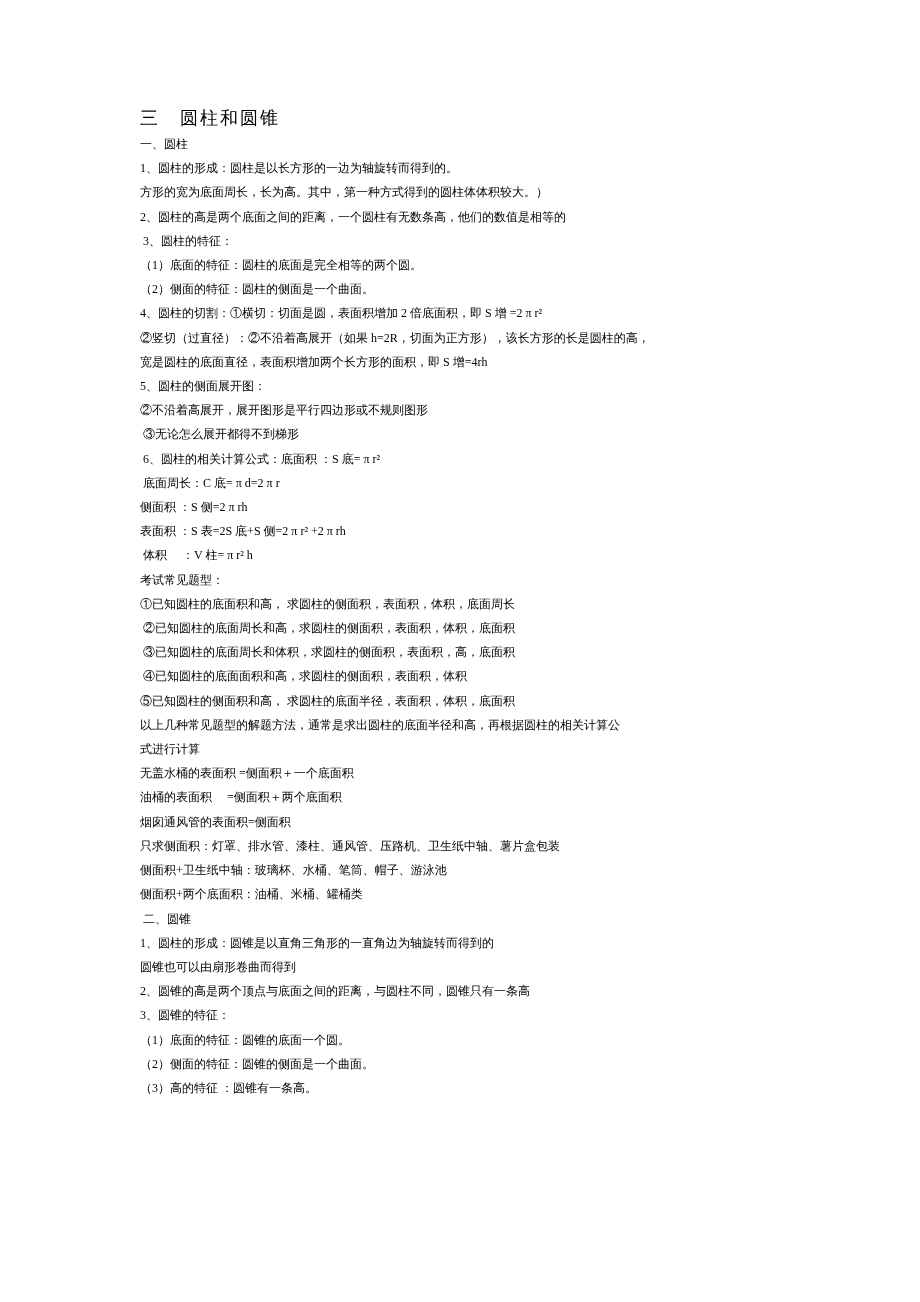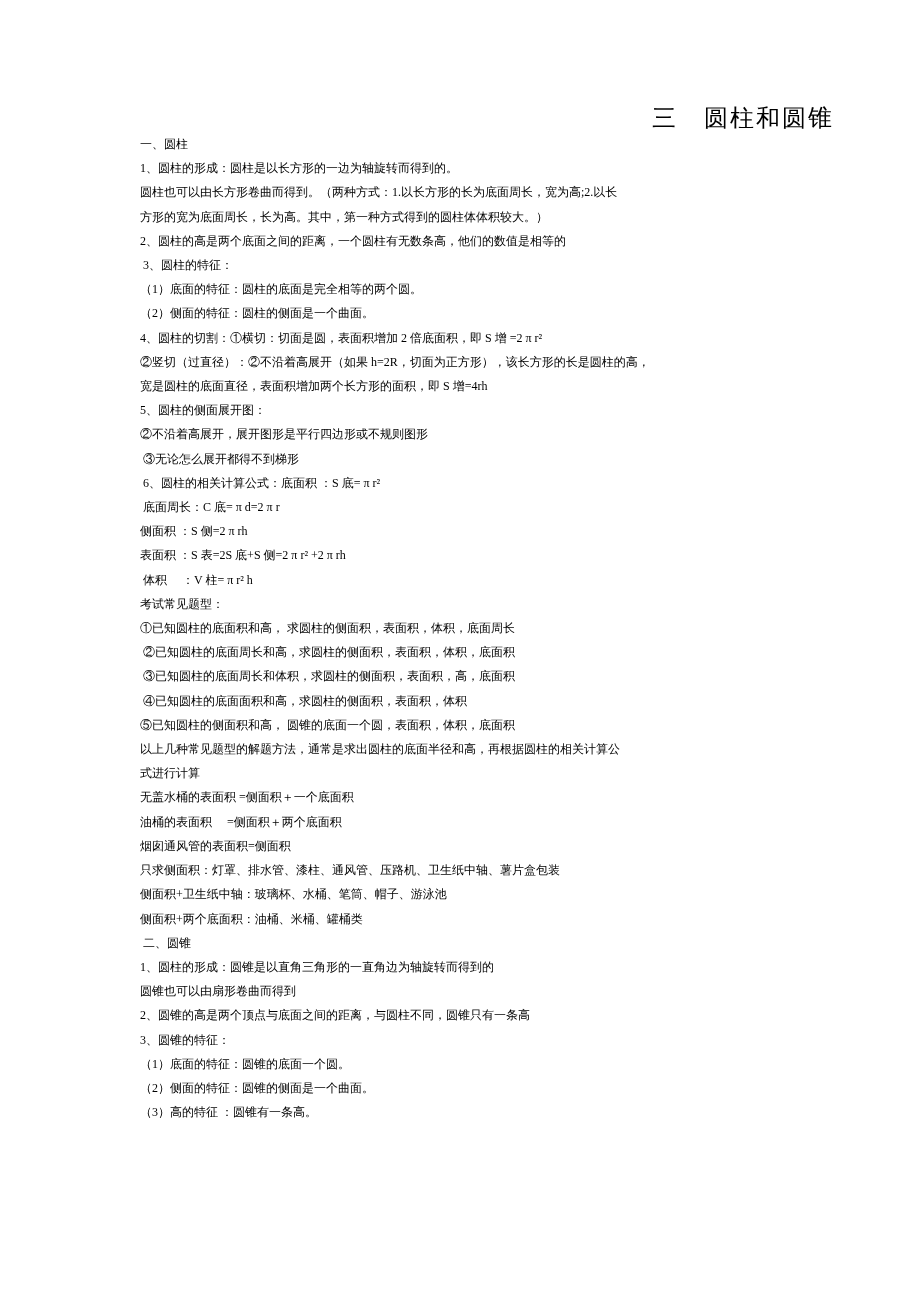--- a/index.html
+++ b/index.html
@@ -16,42 +16,41 @@
     font-family: "Liberation Serif", "DejaVu Serif", serif;
     color: #000000;
   }
   .doc {
     position: absolute;
     left: 140px;
     top: 104px;
     width: 694px;
   }
   .doc-title {
-    font-size: 24px;
+    font-size: 18px;
     line-height: 28px;
     letter-spacing: 2px;
-    text-align: right;
+    text-align: left;
     white-space: pre;
   }
   .doc-line {
     font-size: 12px;
     line-height: 24.2px;
     white-space: pre;
   }
 </style>
 </head>
 <body>
 
 <div class="page">
   <div class="doc">
     <div class="doc-title">三　圆柱和圆锥</div>
     <div>
         <div class="doc-line">一、圆柱</div>
         <div class="doc-line">1、圆柱的形成：圆柱是以长方形的一边为轴旋转而得到的。</div>
-        <div class="doc-line">圆柱也可以由长方形卷曲而得到。（两种方式：1.以长方形的长为底面周长，宽为高;2.以长</div>
         <div class="doc-line">方形的宽为底面周长，长为高。其中，第一种方式得到的圆柱体体积较大。）</div>
         <div class="doc-line">2、圆柱的高是两个底面之间的距离，一个圆柱有无数条高，他们的数值是相等的</div>
         <div class="doc-line"> 3、圆柱的特征：</div>
         <div class="doc-line">（1）底面的特征：圆柱的底面是完全相等的两个圆。</div>
         <div class="doc-line">（2）侧面的特征：圆柱的侧面是一个曲面。</div>
         <div class="doc-line">4、圆柱的切割：①横切：切面是圆，表面积增加 2 倍底面积，即 S 增 =2 π r²</div>
         <div class="doc-line">②竖切（过直径）：②不沿着高展开（如果 h=2R，切面为正方形），该长方形的长是圆柱的高，</div>
         <div class="doc-line">宽是圆柱的底面直径，表面积增加两个长方形的面积，即 S 增=4rh</div>
         <div class="doc-line">5、圆柱的侧面展开图：</div>
         <div class="doc-line">②不沿着高展开，展开图形是平行四边形或不规则图形</div>
@@ -59,21 +58,21 @@
         <div class="doc-line"> 6、圆柱的相关计算公式：底面积 ：S 底= π r²</div>
         <div class="doc-line"> 底面周长：C 底= π d=2 π r</div>
         <div class="doc-line">侧面积 ：S 侧=2 π rh</div>
         <div class="doc-line">表面积 ：S 表=2S 底+S 侧=2 π r² +2 π rh</div>
         <div class="doc-line"> 体积　 ：V 柱= π r² h</div>
         <div class="doc-line">考试常见题型：</div>
         <div class="doc-line">①已知圆柱的底面积和高， 求圆柱的侧面积，表面积，体积，底面周长</div>
         <div class="doc-line"> ②已知圆柱的底面周长和高，求圆柱的侧面积，表面积，体积，底面积</div>
         <div class="doc-line"> ③已知圆柱的底面周长和体积，求圆柱的侧面积，表面积，高，底面积</div>
         <div class="doc-line"> ④已知圆柱的底面面积和高，求圆柱的侧面积，表面积，体积</div>
-        <div class="doc-line">⑤已知圆柱的侧面积和高， 圆锥的底面一个圆，表面积，体积，底面积</div>
+        <div class="doc-line">⑤已知圆柱的侧面积和高， 求圆柱的底面半径，表面积，体积，底面积</div>
         <div class="doc-line">以上几种常见题型的解题方法，通常是求出圆柱的底面半径和高，再根据圆柱的相关计算公</div>
         <div class="doc-line">式进行计算</div>
         <div class="doc-line">无盖水桶的表面积 =侧面积＋一个底面积</div>
         <div class="doc-line">油桶的表面积　 =侧面积＋两个底面积</div>
         <div class="doc-line">烟囱通风管的表面积=侧面积</div>
         <div class="doc-line">只求侧面积：灯罩、排水管、漆柱、通风管、压路机、卫生纸中轴、薯片盒包装</div>
         <div class="doc-line">侧面积+卫生纸中轴：玻璃杯、水桶、笔筒、帽子、游泳池</div>
         <div class="doc-line">侧面积+两个底面积：油桶、米桶、罐桶类</div>
         <div class="doc-line"> 二、圆锥</div>
         <div class="doc-line">1、圆柱的形成：圆锥是以直角三角形的一直角边为轴旋转而得到的</div>

